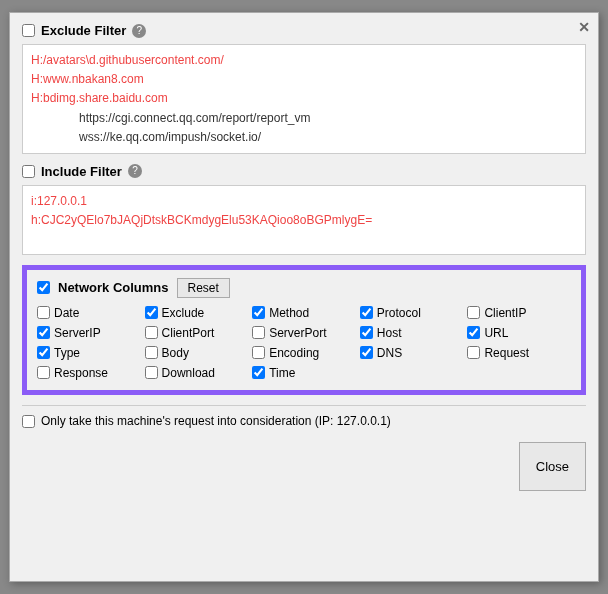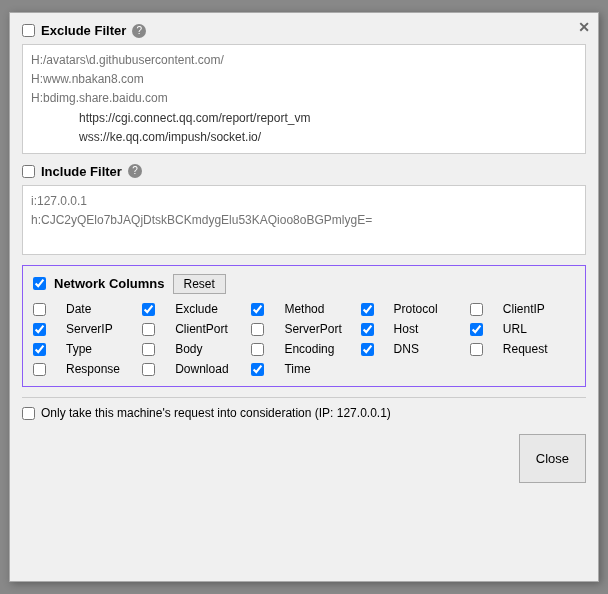--- a/index.html
+++ b/index.html
@@ -58,29 +58,29 @@
     }
     .filter-box {
       background: white;
       border: 1px solid #ccc;
       padding: 6px 8px;
       min-height: 70px;
       margin-bottom: 10px;
       font-size: 12px;
     }
     .filter-box .filter-entry {
-      color: #737373;
+      color: #ef4444;
       line-height: 1.6;
     }
     .filter-box .filter-entry.black {
       color: #333;
       margin-left: 48px;
     }
     .network-columns-section {
-      border: 1px solid #8b5cf6;
+      border: 5px solid #8b5cf6;
       padding: 8px 10px 10px 10px;
       background: #f0f0f0;
       margin-bottom: 10px;
     }
     .network-columns-header {
       display: flex;
       align-items: center;
       gap: 8px;
       margin-bottom: 8px;
     }
@@ -91,22 +91,22 @@
       border: 1px solid #aaa;
       cursor: pointer;
     }
     .columns-grid {
       display: grid;
       grid-template-columns: repeat(5, 1fr);
       gap: 6px 4px;
     }
     .col-item {
       display: flex;
-      align-items: flex-end;
-      gap: 20px;
+      align-items: flex-start;
+      gap: 4px;
       font-size: 12px;
     }
     .col-item input[type="checkbox"] {
       margin: 0;
     }
     .only-machine-row {
       display: flex;
       align-items: flex-end;
       gap: 6px;
       margin-top: 4px;

